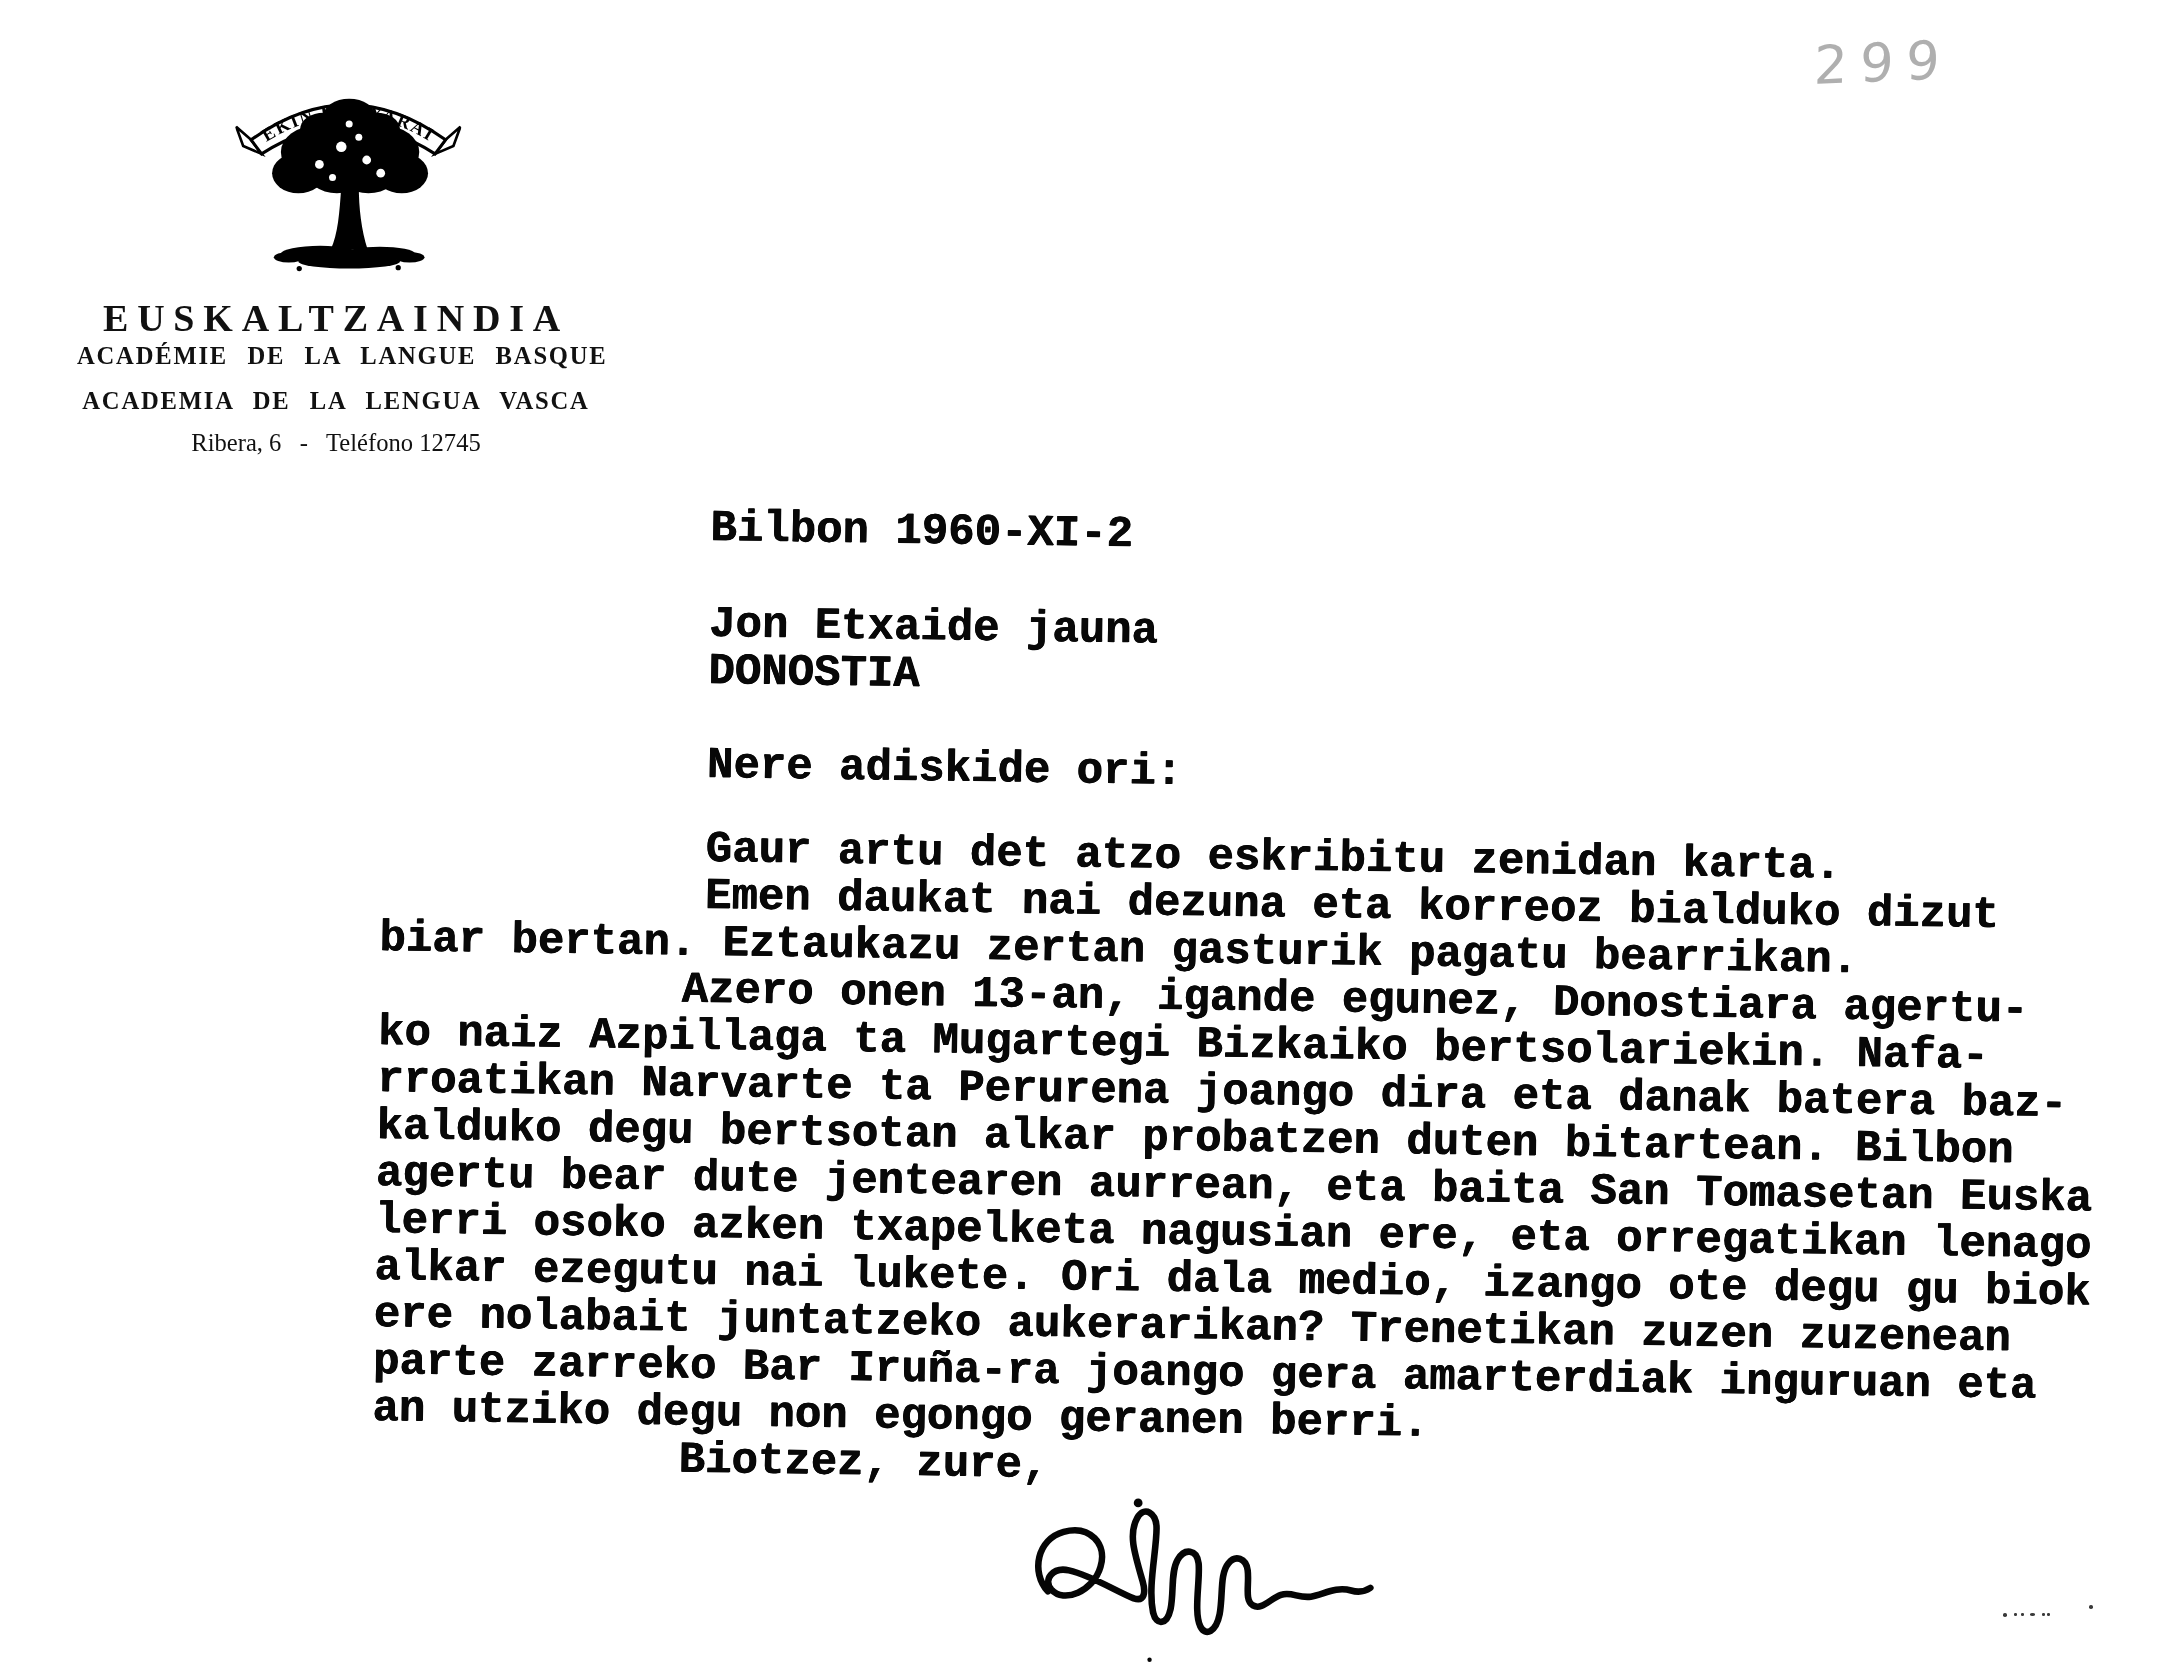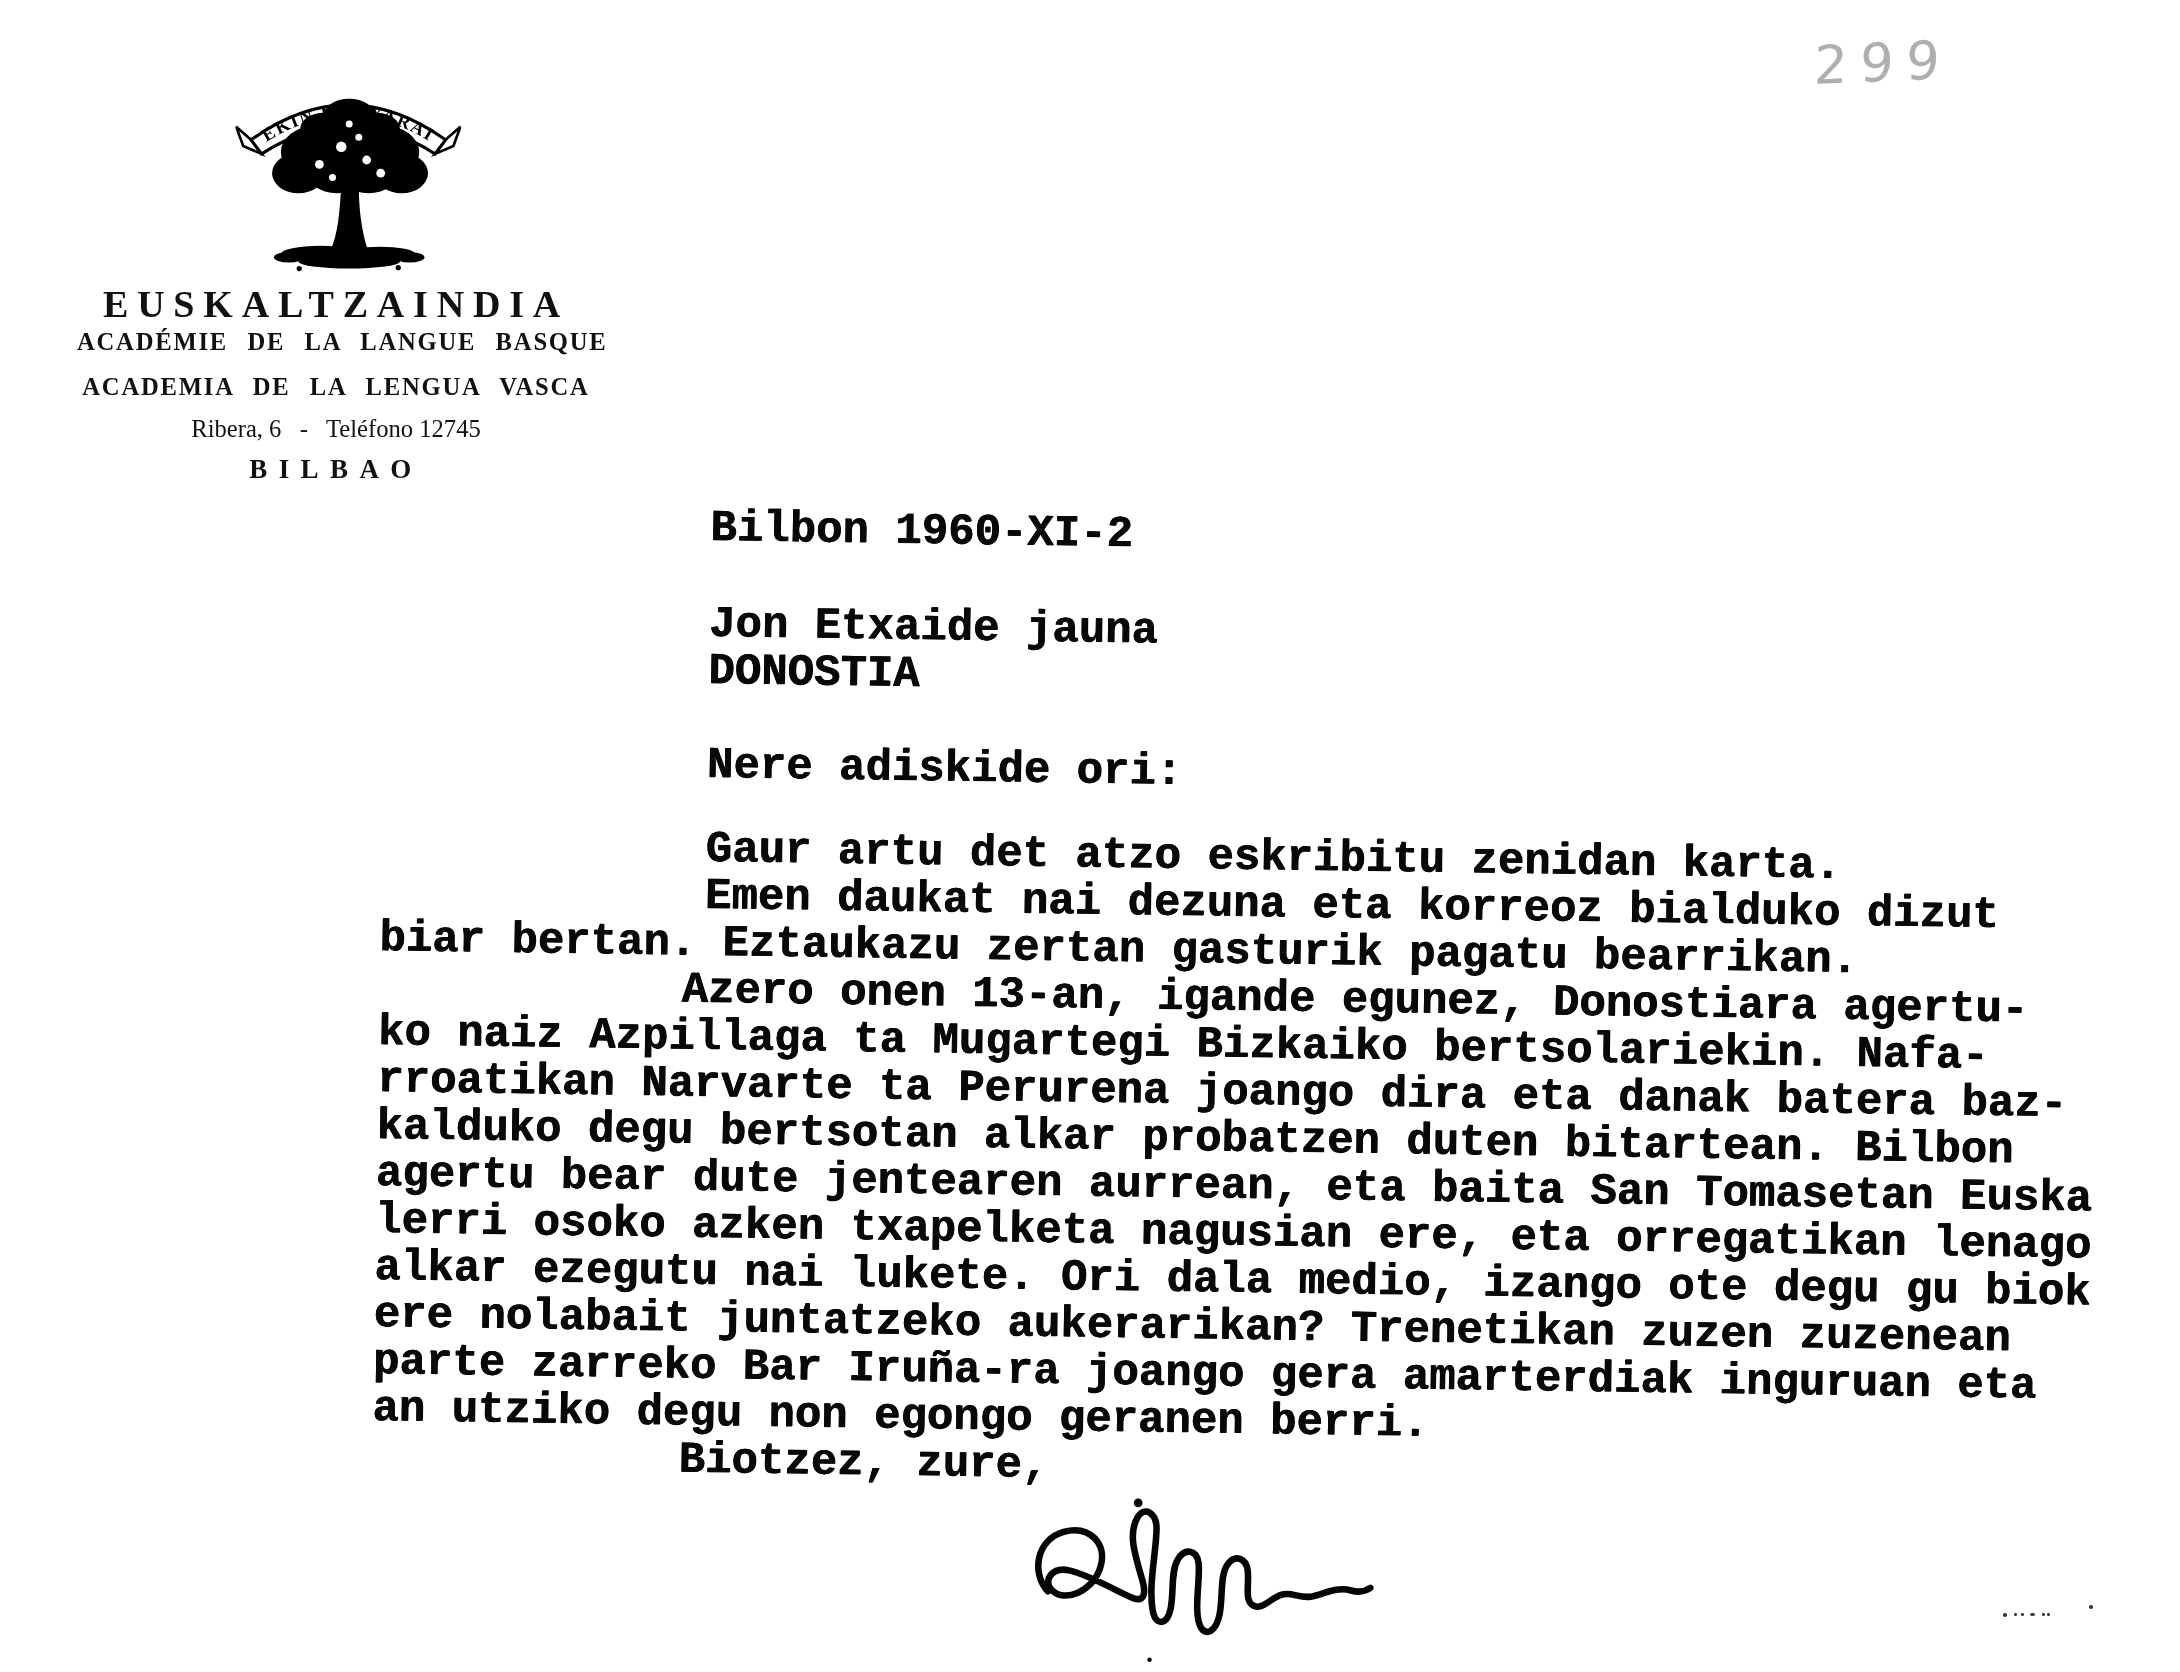--- a/index.html
+++ b/index.html
@@ -31,21 +31,21 @@
     margin: 0 auto 8.8px auto;
     transform: translateX(12.3px);
   }
   .org-name {
     font-family: "Liberation Serif", serif;
     font-weight: bold;
     font-size: 38px;
     letter-spacing: 8.8px;
     line-height: 42px;
     white-space: nowrap;
-    margin-top: 10px;
+    margin-top: 24px;
   }
   .org-sub {
     font-family: "Liberation Serif", serif;
     font-weight: bold;
     font-size: 24.6px;
     letter-spacing: 1.8px;
     word-spacing: 11.4px;
     line-height: 33px;
     white-space: nowrap;
   }
@@ -169,21 +169,20 @@
         <ellipse cx="61" cy="232" rx="17" ry="6"></ellipse>
         <ellipse cx="199" cy="232" rx="17" ry="6"></ellipse>
         <circle cx="73" cy="245" r="3"></circle>
         <circle cx="186" cy="244" r="3"></circle>
       </g>
     </svg>
     <div class="org-name">EUSKALTZAINDIA</div>
     <div class="org-sub">ACADÉMIE DE LA LANGUE BASQUE</div>
     <div class="org-sub first">ACADEMIA DE LA LENGUA VASCA</div>
     <div class="org-addr">Ribera, 6   -   Teléfono 12745</div>
-    <div class="org-city">BILBAO</div>
   </div>
 
   <div class="pencil-number">299</div>
 
   <div class="typed">
     <div class="line ind-para mt14">Bilbon 1960-XI-2</div>
     <div class="line ind-para mt56">Jon Etxaide jauna</div>
     <div class="line ind-para">DONOSTIA</div>
     <div class="line ind-para mt54">Nere adiskide ori:</div>
     <div id="body-lines">

